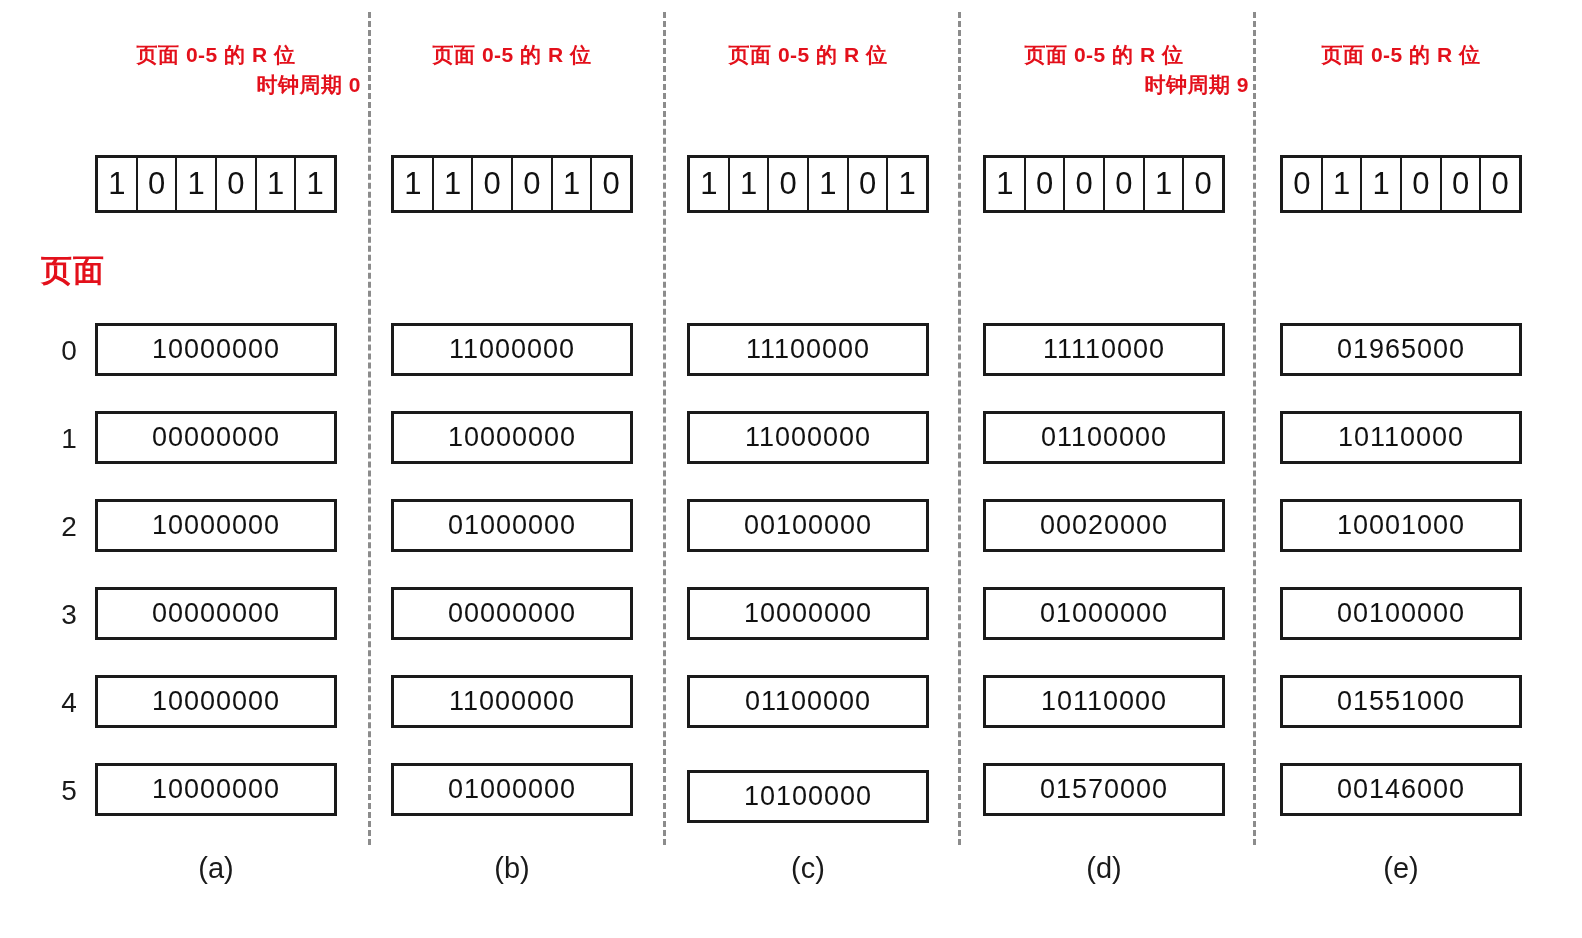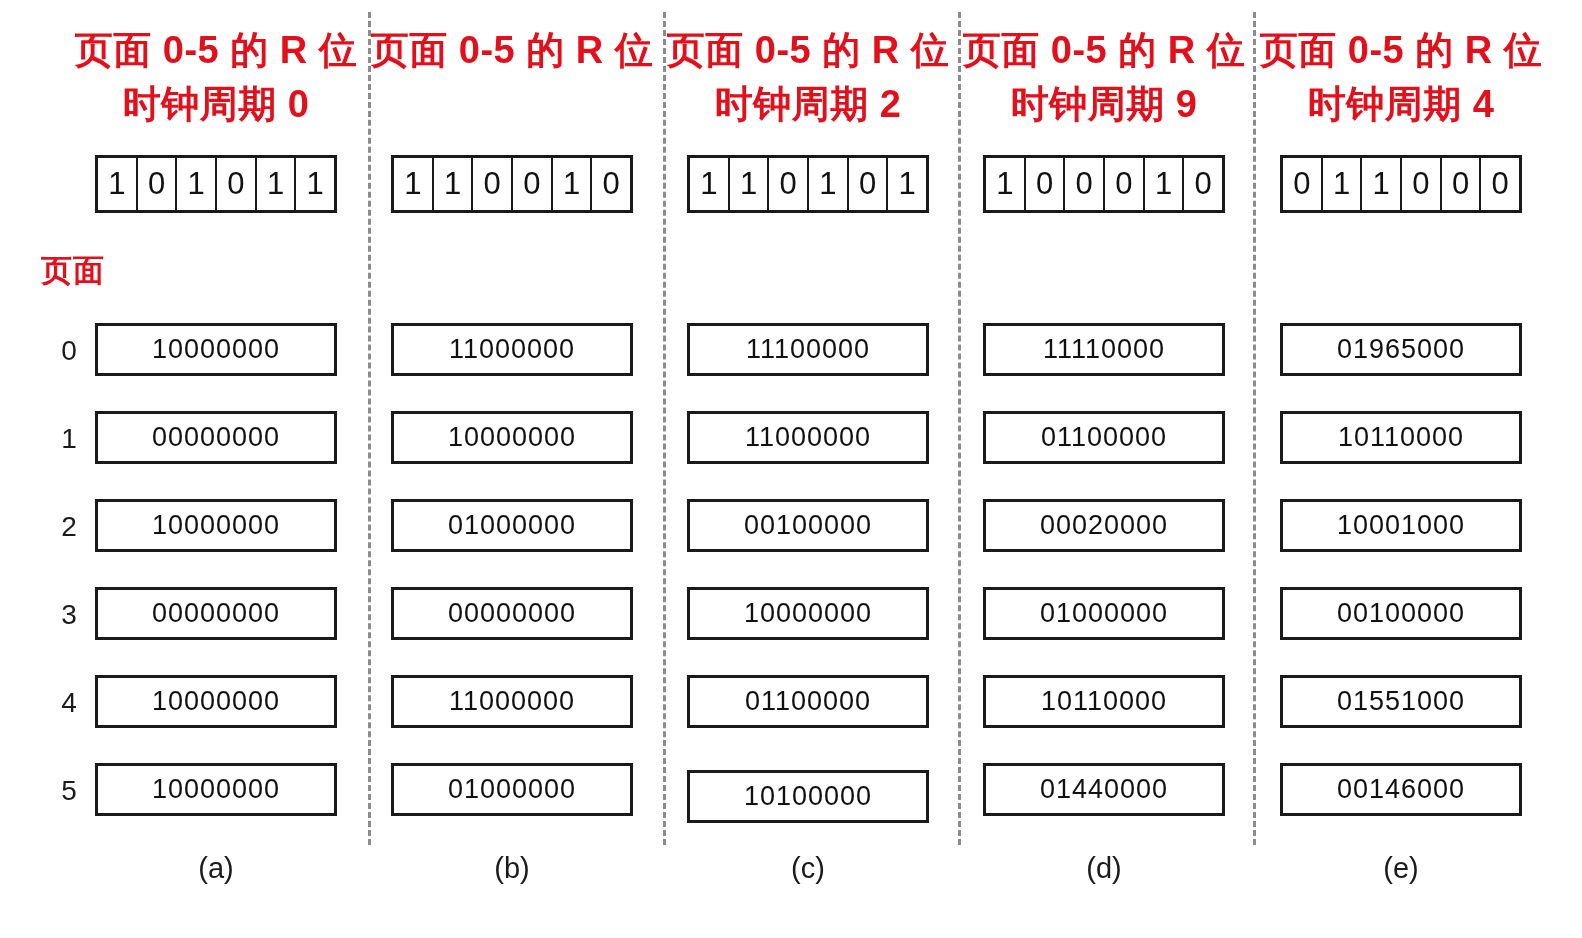--- a/index.html
+++ b/index.html
@@ -32,31 +32,31 @@
   
   .column {
     position: absolute;
     top: 0;
     width: 242px;
   }
 
   
   .col-head {
     position: absolute;
-    top: 24px;
+    top: 40px;
     left: -24px;
     width: 290px;
     text-align: center;
     color: #e3101b;
     font-weight: bold;
-    font-size: 38px;
+    font-size: 21px;
     line-height: 1.42;
     letter-spacing: 0.5px;
   }
-  .col-head .line2 { display: block; }
+  .col-head .line2 { display: block; text-align: right; }
 
   
   .rbits {
     position: absolute;
     top: 155px;
     left: 0;
     display: flex;
     border: 3px solid #1a1a1a;
     width: 242px;
     box-sizing: border-box;
@@ -183,21 +183,20 @@
     <div class="counter" style="top:499px">01000000</div>
     <div class="counter" style="top:587px">00000000</div>
     <div class="counter" style="top:675px">11000000</div>
     <div class="counter" style="top:763px">01000000</div>
     <div class="sub-caption">(b)</div>
   </div>
 
   <div class="column" style="left:687px">
     <div class="col-head">
       <span>页面 0-5 的 R 位</span>
-      <span class="line2">时钟周期 2</span>
     </div>
     <div class="rbits">
       <div class="rbit">1</div>
       <div class="rbit">1</div>
       <div class="rbit">0</div>
       <div class="rbit">1</div>
       <div class="rbit">0</div>
       <div class="rbit">1</div>
     </div>
     <div class="counter" style="top:323px">11100000</div>
@@ -220,28 +219,27 @@
       <div class="rbit">0</div>
       <div class="rbit">0</div>
       <div class="rbit">1</div>
       <div class="rbit">0</div>
     </div>
     <div class="counter" style="top:323px">11110000</div>
     <div class="counter" style="top:411px">01100000</div>
     <div class="counter" style="top:499px">00020000</div>
     <div class="counter" style="top:587px">01000000</div>
     <div class="counter" style="top:675px">10110000</div>
-    <div class="counter" style="top:763px">01440000</div>
+    <div class="counter" style="top:763px">01570000</div>
     <div class="sub-caption">(d)</div>
   </div>
 
   <div class="column" style="left:1280px">
     <div class="col-head">
       <span>页面 0-5 的 R 位</span>
-      <span class="line2">时钟周期 4</span>
     </div>
     <div class="rbits">
       <div class="rbit">0</div>
       <div class="rbit">1</div>
       <div class="rbit">1</div>
       <div class="rbit">0</div>
       <div class="rbit">0</div>
       <div class="rbit">0</div>
     </div>
     <div class="counter" style="top:323px">01965000</div>

